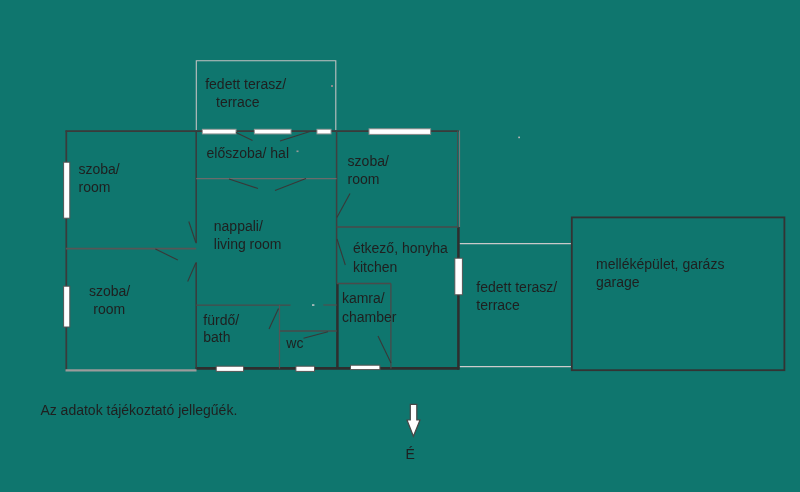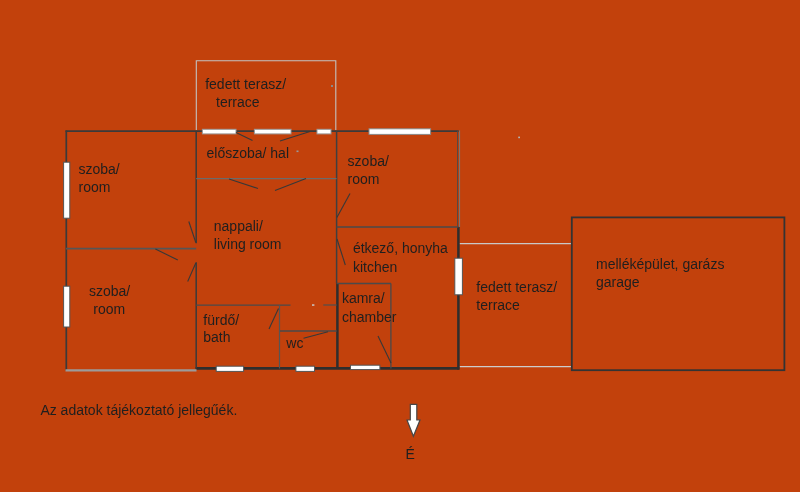--- a/index.html
+++ b/index.html
@@ -1,16 +1,16 @@
 <!DOCTYPE html>
 <html><head>
 <meta charset="utf-8">
 <style>
 html,body{margin:0;padding:0;background:#ffffff;}
-#c{position:relative;width:800px;height:492px;background:#c2410c;overflow:hidden;}
+#c{position:relative;width:800px;height:492px;background:#0f766e;overflow:hidden;}
 svg{will-change:transform;}
 text{font-family:"Liberation Sans",sans-serif;font-size:14px;fill:#1f1f1f;}
 </style>
 </head>
 <body>
 <div id="c">
 <svg width="800" height="492" viewBox="0 0 800 492">
 
   <path d="M196.3,130 V60.8 H335.8 V130" fill="none" stroke="#c2c2c2" stroke-width="1.1"></path>
 

